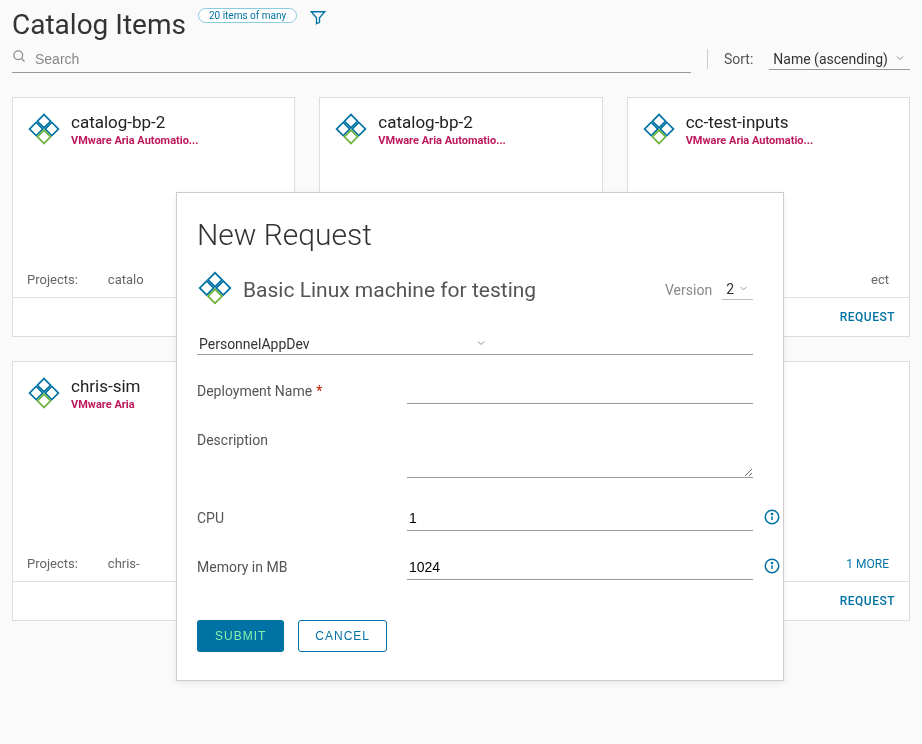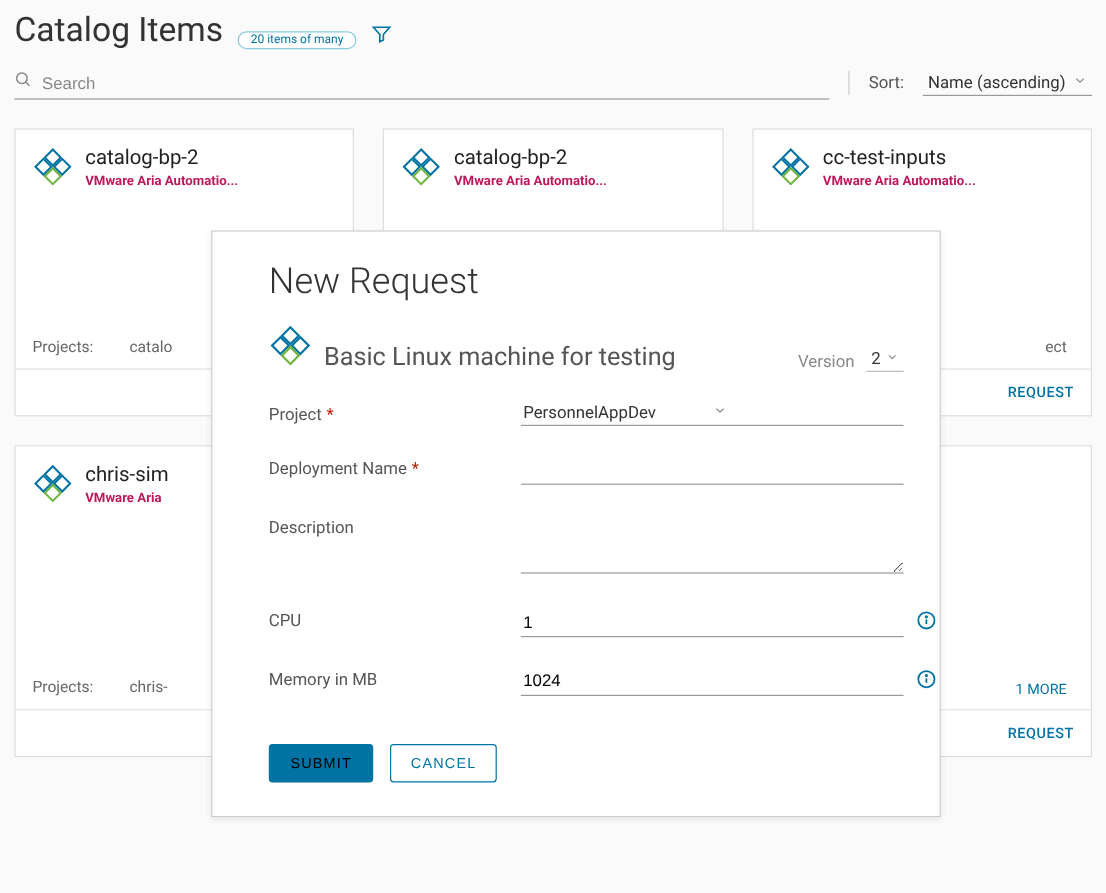--- a/index.html
+++ b/index.html
@@ -10,23 +10,23 @@
       padding: 8px 12px;
       width: 922px;
       height: 744px;
       position: relative;
       overflow: hidden;
     }
 
     
     .header {
       display: flex;
-      align-items: flex-end;
+      align-items: flex-start;
       gap: 12px;
-      margin-bottom: 14px;
+      margin-bottom: 4px;
     }
     .page-title {
       font-size: 28px;
       font-weight: 400;
       color: #333;
     }
     .count-badge {
       border: 1px solid #89cbdf;
       border-radius: 10px;
       padding: 1px 10px;
@@ -163,31 +163,31 @@
     
     .modal {
       position: absolute;
       top: 192px;
       left: 176px;
       width: 608px;
       background: #fff;
       border: 1px solid #ccc;
       box-shadow: 0 2px 6px rgba(0,0,0,0.08);
       z-index: 100;
-      padding: 24px 30px 28px 47px;
+      padding: 24px 30px 28px 20px;
     }
     .modal-title {
       font-size: 30px;
       font-weight: 300;
       color: #333;
       margin-bottom: 18px;
     }
     .modal-subhead {
       display: flex;
-      align-items: flex-end;
+      align-items: center;
       gap: 10px;
       margin-bottom: 24px;
     }
     .modal-subtitle {
       font-size: 21px;
       color: #555;
       font-weight: 400;
       flex: 1;
     }
     .version-label {
@@ -256,21 +256,21 @@
       cursor: pointer;
     }
 
     .modal-actions {
       display: flex;
       gap: 14px;
       margin-top: 40px;
     }
     .btn-primary {
       background: #0072a3;
-      color: #000000;
+      color: #86efac;
       border: none;
       padding: 8px 18px;
       font-size: 12px;
       letter-spacing: 1px;
       cursor: pointer;
       border-radius: 3px;
     }
     .btn-outline {
       background: #fff;
       color: #0072a3;
@@ -464,23 +464,20 @@
       <span>2</span>
       <span class="chevron">
         <svg width="11" height="11" viewBox="0 0 24 24" fill="none" stroke="currentColor" stroke-width="2">
             <polyline points="6 9 12 15 18 9"></polyline>
           </svg>
       </span>
     </div>
   </div>
 
   <div class="form-row">
-    <div class="form-label">
-      <span>Project</span><span class="req">*</span>
-    </div>
     <div class="form-field">
       <div class="select-wrap">
         <span>PersonnelAppDev</span>
         <span class="chevron">
           <svg width="12" height="12" viewBox="0 0 24 24" fill="none" stroke="currentColor" stroke-width="2">
               <polyline points="6 9 12 15 18 9"></polyline>
             </svg>
         </span>
       </div>
     </div>

